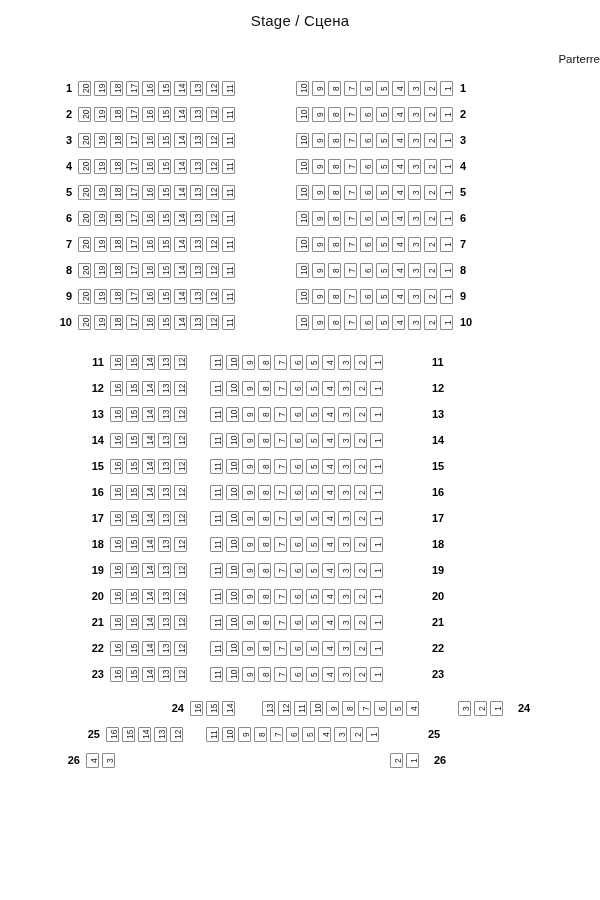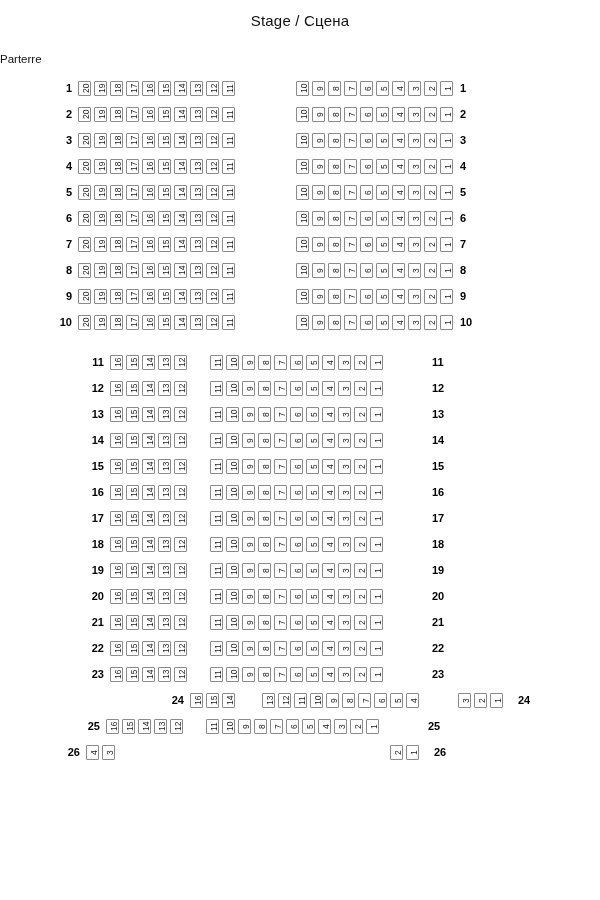--- a/index.html
+++ b/index.html
@@ -18,21 +18,21 @@
   #stage-title {
     text-align: center;
     font-size: 15px;
     font-weight: normal;
     color: #111;
     margin: 0;
     padding-top: 12px;
     letter-spacing: 0.2px;
   }
   #section-title {
-    text-align: left;
+    text-align: right;
     font-size: 11.5px;
     font-weight: normal;
     color: #111;
     margin: 0;
     padding-top: 24px;
   }
   .seatmap {
     position: relative;
     width: 600px;
     margin-top: 10px;
@@ -756,21 +756,21 @@
           <div class="seat">5</div>
           <div class="seat">4</div>
           <div class="seat">3</div>
           <div class="seat">2</div>
           <div class="seat">1</div>
         </div>
         <div class="spacer" style="width: 44px;"></div>
         <div class="row-label right">23</div>
       </div>
     </div>
-  <div class="block-back rows-wrap" id="back-block" style="">
+  <div class="block-back rows-wrap" id="back-block" style="margin-top:8px;">
       <div class="row">
         <div class="spacer" style="width: 158px;"></div>
         <div class="row-label left">24</div>
         <div class="seat-strip">
           <div class="seat">16</div>
           <div class="seat">15</div>
           <div class="seat">14</div>
         </div>
         <div class="spacer" style="width: 24px;"></div>
         <div class="seat-strip">

